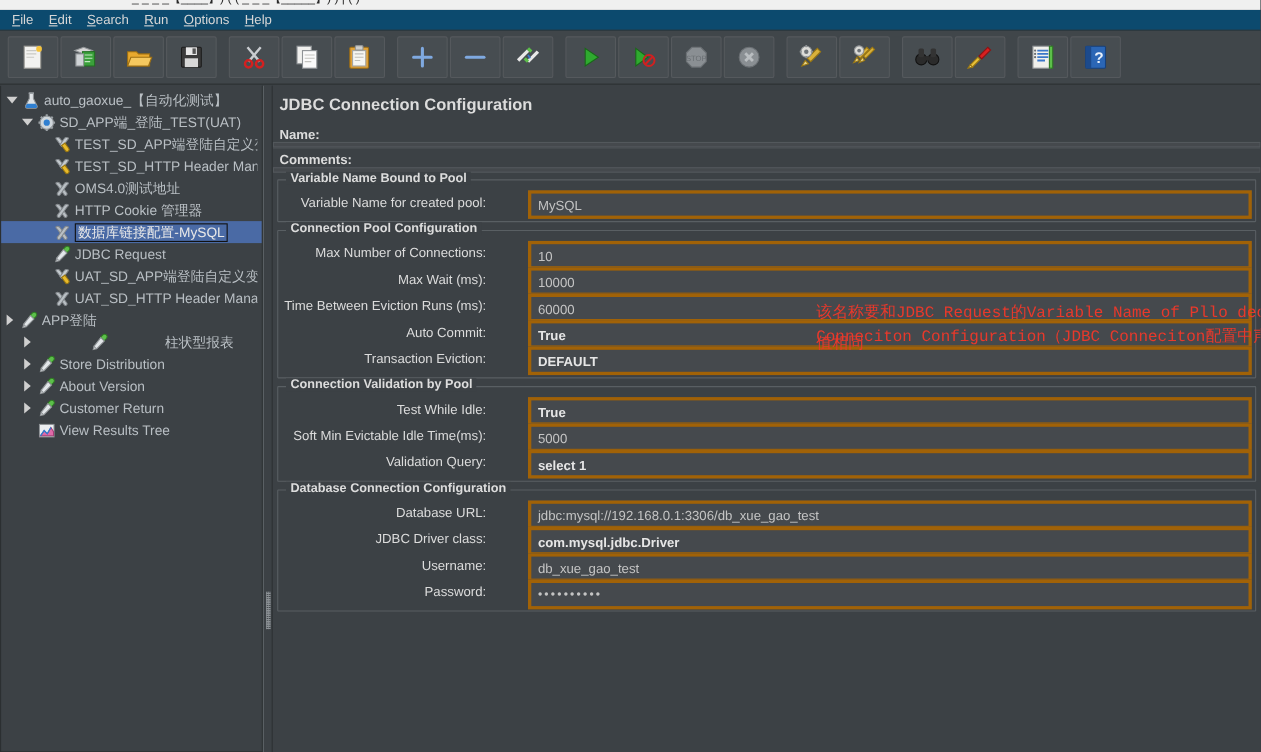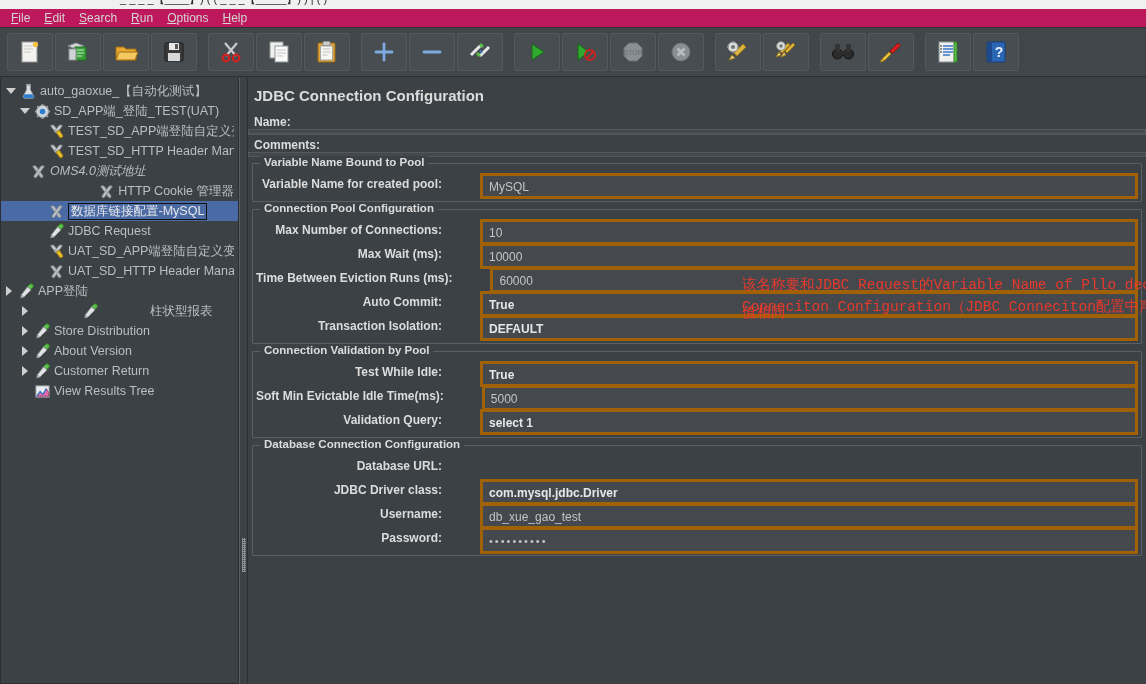--- a/index.html
+++ b/index.html
@@ -27,21 +27,21 @@
     top: -5px; left: 120px;
     white-space: nowrap;
     font-size: 11px;
     color: #2b2b2b;
     font-family: "Liberation Sans", sans-serif;
   }
 
   
   .menubar {
     height: 19px;
-    background: #be185d;
+    background: #0c4a6e;
     border-bottom: 1px solid #2e3234;
     display: flex;
     align-items: center;
     padding-left: 4px;
   }
   .menu-item {
     color: #d6d6d6;
     font-size: 12px;
     padding: 1px 7px;
     cursor: default;
@@ -226,21 +226,21 @@
 
   .frow {
     display: flex;
     align-items: stretch;
     height: 23px;
     margin-bottom: 1px;
   }
   .frow .flabel {
     color: #dcdcdc;
     font-size: 12px;
-    font-weight: bold;
+    font-weight: normal;
     text-align: right;
     padding: 4px 6px 0 0;
     white-space: nowrap;
     flex: 0 0 192px;
   }
   .frow .ffield {
     flex: 1;
     background: #45494d;
     border: 3px solid #a16207;
     color: #c4c4c4;
@@ -529,31 +529,31 @@
             <span class="toggle"></span>
             <span class="ticon">
               <svg width="17" height="17" viewBox="0 0 18 18">
                 <path d="M3 2.6c1.4-1 3.2-.6 4.1.8l4 5.6-2.6 1.9-4-5.6C3.6 3.9 2.7 3.5 3 2.6z" fill="#c3c9ce" stroke="#82878b"></path>
                 <path d="M15 2.6c-1.4-1-3.2-.6-4.1.8l-4 5.6 2.6 1.9 4-5.6c.9-1.4 1.8-1.8 1.5-2.7z" fill="#c3c9ce" stroke="#82878b"></path>
                 <path d="M8.5 9.8l3.2-2.3 3.6 5a1.95 1.95 0 1 1-3.2 2.3z" fill="#e8bb2b" stroke="#9a7712"></path>
               </svg>
             </span>
             <span class="tlabel">TEST_SD_HTTP Header Manager</span>
           </div>
-          <div class="tnode" style="padding-left: 12px; font-style: italic;">
+          <div class="tnode" style="padding-left: 30px;">
             <span class="toggle"></span>
             <span class="ticon">
               <svg width="17" height="17" viewBox="0 0 18 18">
                 <path d="M3 3.5c1.4-1 3.2-.6 4.1.8l6.4 8.9c.5.7.3 1.6-.4 2.1s-1.6.3-2.1-.4L4.6 6C3.7 4.6 2.7 4.4 3 3.5z" fill="#b9bfc4" stroke="#82878b"></path>
                 <path d="M15 3.5c-1.4-1-3.2-.6-4.1.8L4.5 13.2c-.5.7-.3 1.6.4 2.1s1.6.3 2.1-.4L13.4 6c.9-1.4 1.9-1.6 1.6-2.5z" fill="#b9bfc4" stroke="#82878b"></path>
               </svg>
             </span>
             <span class="tlabel">OMS4.0测试地址</span>
           </div>
-          <div class="tnode" style="padding-left: 30px; justify-content: flex-end;">
+          <div class="tnode" style="padding-left: 30px;">
             <span class="toggle"></span>
             <span class="ticon">
               <svg width="17" height="17" viewBox="0 0 18 18">
                 <path d="M3 3.5c1.4-1 3.2-.6 4.1.8l6.4 8.9c.5.7.3 1.6-.4 2.1s-1.6.3-2.1-.4L4.6 6C3.7 4.6 2.7 4.4 3 3.5z" fill="#b9bfc4" stroke="#82878b"></path>
                 <path d="M15 3.5c-1.4-1-3.2-.6-4.1.8L4.5 13.2c-.5.7-.3 1.6.4 2.1s1.6.3 2.1-.4L13.4 6c.9-1.4 1.9-1.6 1.6-2.5z" fill="#b9bfc4" stroke="#82878b"></path>
               </svg>
             </span>
             <span class="tlabel">HTTP Cookie 管理器</span>
           </div>
           <div class="tnode selected" style="padding-left: 30px;">
@@ -717,21 +717,21 @@
               </div>
               <div class="frow">
                 <div class="flabel">Time Between Eviction Runs (ms):</div>
                 <div class="ffield">60000</div>
               </div>
               <div class="frow">
                 <div class="flabel">Auto Commit:</div>
                 <div class="ffield strong">True</div>
               </div>
               <div class="frow">
-                <div class="flabel">Transaction Isolation:</div>
+                <div class="flabel">Transaction Eviction:</div>
                 <div class="ffield strong">DEFAULT</div>
               </div>
             </div>
           </div>
           <div class="group">
             <div class="legend">Connection Validation by Pool</div>
             <div class="group-body">
               <div class="frow">
                 <div class="flabel">Test While Idle:</div>
                 <div class="ffield strong">True</div>
@@ -744,20 +744,21 @@
                 <div class="flabel">Validation Query:</div>
                 <div class="ffield strong">select 1</div>
               </div>
             </div>
           </div>
           <div class="group">
             <div class="legend">Database Connection Configuration</div>
             <div class="group-body">
               <div class="frow">
                 <div class="flabel">Database URL:</div>
+                <div class="ffield">jdbc:mysql://192.168.0.1:3306/db_xue_gao_test</div>
               </div>
               <div class="frow">
                 <div class="flabel">JDBC Driver class:</div>
                 <div class="ffield strong">com.mysql.jdbc.Driver</div>
               </div>
               <div class="frow">
                 <div class="flabel">Username:</div>
                 <div class="ffield">db_xue_gao_test</div>
               </div>
               <div class="frow">

